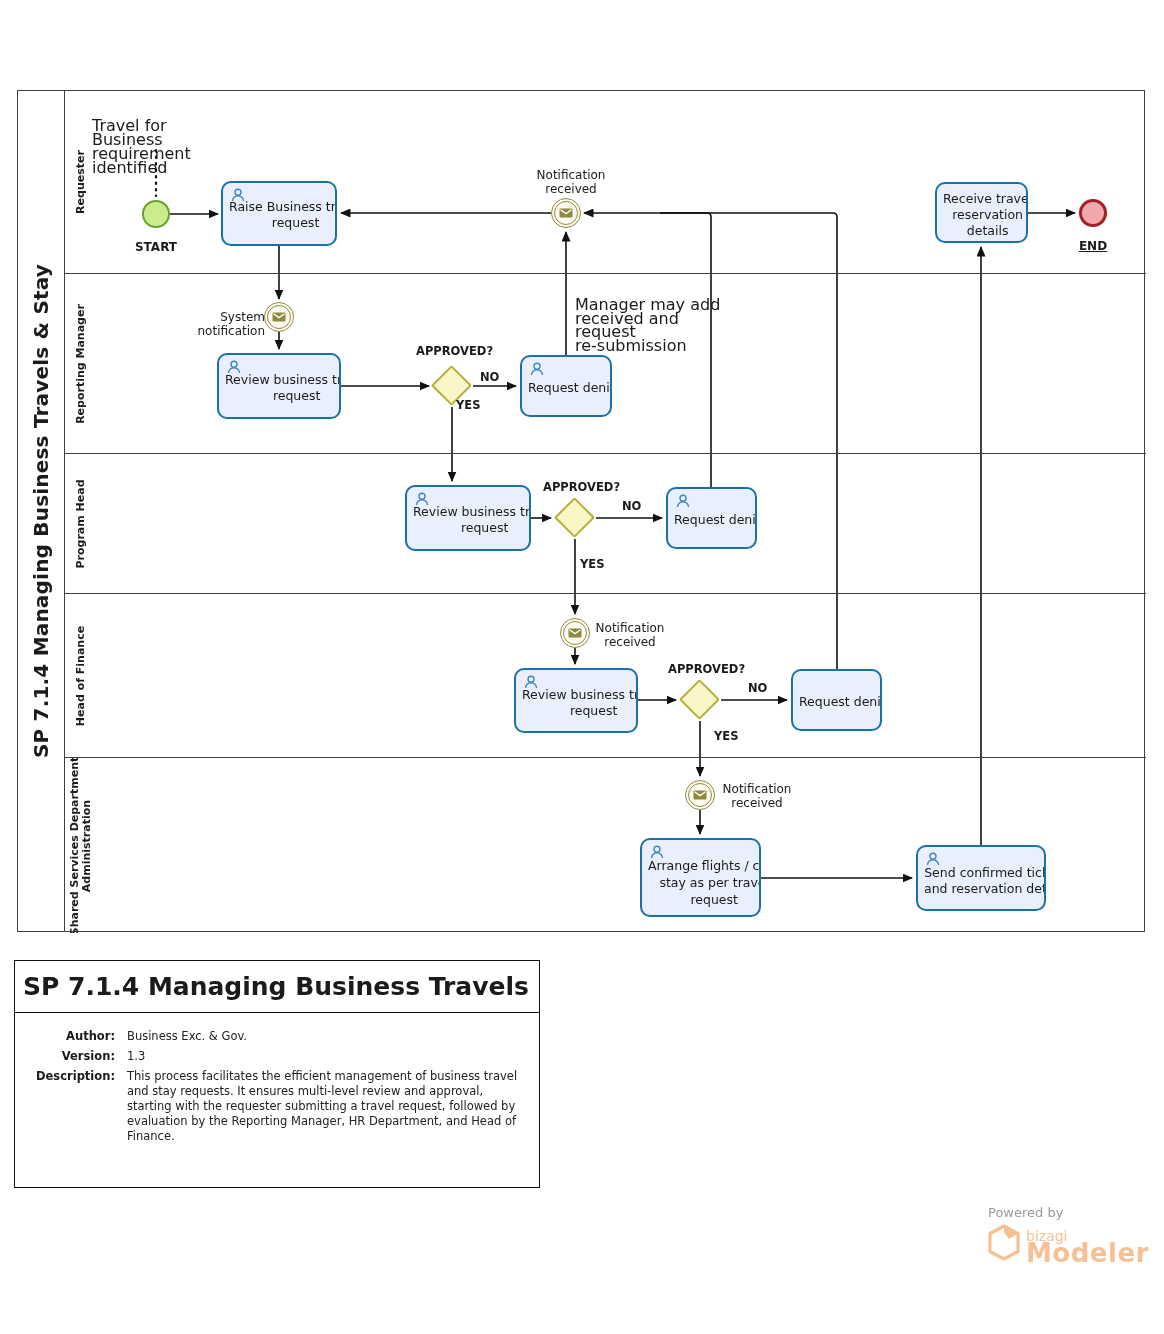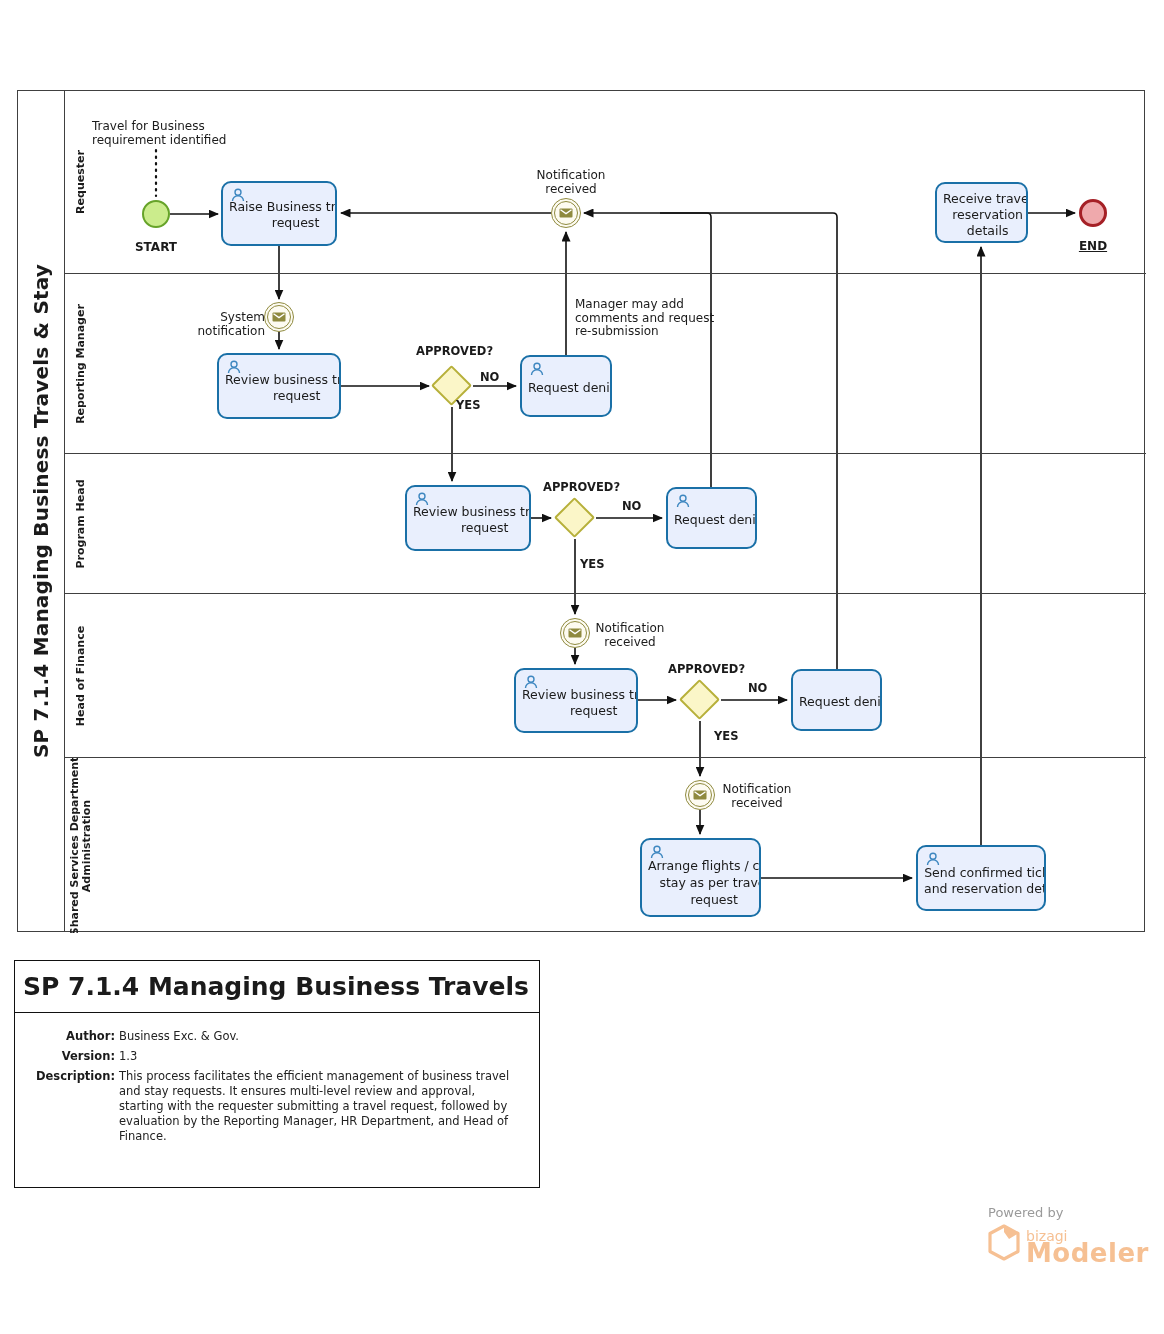--- a/index.html
+++ b/index.html
@@ -21,28 +21,28 @@
   .evt{position:absolute;width:30px;height:30px;border:1.6px solid #8F8A3F;border-radius:50%;background:#FDFBF1;box-sizing:border-box;}
   .evt-inner{position:absolute;left:2px;top:2px;right:2px;bottom:2px;border:1.5px solid #8F8A3F;border-radius:50%;
              display:flex;align-items:center;justify-content:center;}
   .gw{position:absolute;width:29px;height:29px;background:#FBF6C8;border:2px solid #B7B03A;border-radius:2px;
       transform:rotate(45deg);box-sizing:border-box;}
   .circle{position:absolute;border-radius:50%;box-sizing:border-box;}
   .lbl{position:absolute;font-size:12px;line-height:14px;}
   .lbl-b{font-weight:bold;}
   .lbl-c{text-align:center;}
   .lbl-r{text-align:right;}
-  .annot{position:absolute;font-size:12px;line-height:14px;}
+  .annot{position:absolute;font-size:16px;line-height:14px;}
   
   .info{position:absolute;left:14px;top:960px;width:526px;height:228px;border:1.5px solid #111;box-sizing:border-box;background:#fff;}
   .info-title{height:52px;border-bottom:1.5px solid #111;box-sizing:border-box;display:flex;align-items:center;
               font-size:25px;font-weight:bold;white-space:nowrap;overflow:hidden;padding-left:8px;}
   .info-rows{padding:16px 10px 0 0;}
   .info-row{display:flex;margin-bottom:5px;font-size:11.5px;line-height:15px;}
-  .info-label{width:100px;text-align:right;font-weight:bold;flex:none;padding-right:4px;box-sizing:content-box;}
+  .info-label{width:100px;text-align:right;font-weight:bold;flex:none;padding-right:12px;box-sizing:content-box;}
   .info-value{flex:1;color:#222;}
   
   .footer{position:absolute;left:988px;top:1205px;width:160px;}
   .powered{font-size:13px;color:#9a9a9a;margin-bottom:4px;}
   .logo-row{display:flex;align-items:flex-end;}
   .brand-small{font-size:14px;color:#F6C093;line-height:10px;margin-left:6px;}
   .brand-big{font-size:26px;color:#F6C093;line-height:24px;margin-left:6px;letter-spacing:.5px;font-weight:bold;}
   svg.connectors{position:absolute;left:0;top:0;}
 </style>
 </head>
@@ -115,21 +115,21 @@
       </div>
     </div>
   </div>
 
   <div class="annot" style="left:92px;top:119px;width:150px;">
     <div>Travel for Business</div>
     <div>requirement identified</div>
   </div>
   <div class="annot" style="left:575px;top:298px;width:150px;line-height:13.5px;">
     <div>Manager may add</div>
-    <div>comments and request</div>
+    <div>received and request</div>
     <div>re-submission</div>
   </div>
 
   <div class="circle" style="left:142px;top:200px;width:28px;height:28px;background:#CBEC8C;border:2.5px solid #66A329;"></div>
   <div class="lbl lbl-b lbl-c" style="left:128px;top:240px;width:56px;">START</div>
 
   <div class="circle" style="left:1079px;top:199px;width:28px;height:28px;background:#EFA9AC;border:3.5px solid #A52026;"></div>
   <div class="lbl lbl-b lbl-c" style="left:1065px;top:239px;width:56px;text-decoration:underline;">END</div>
 
   <div class="evt" style="left:551px;top:198px;">

